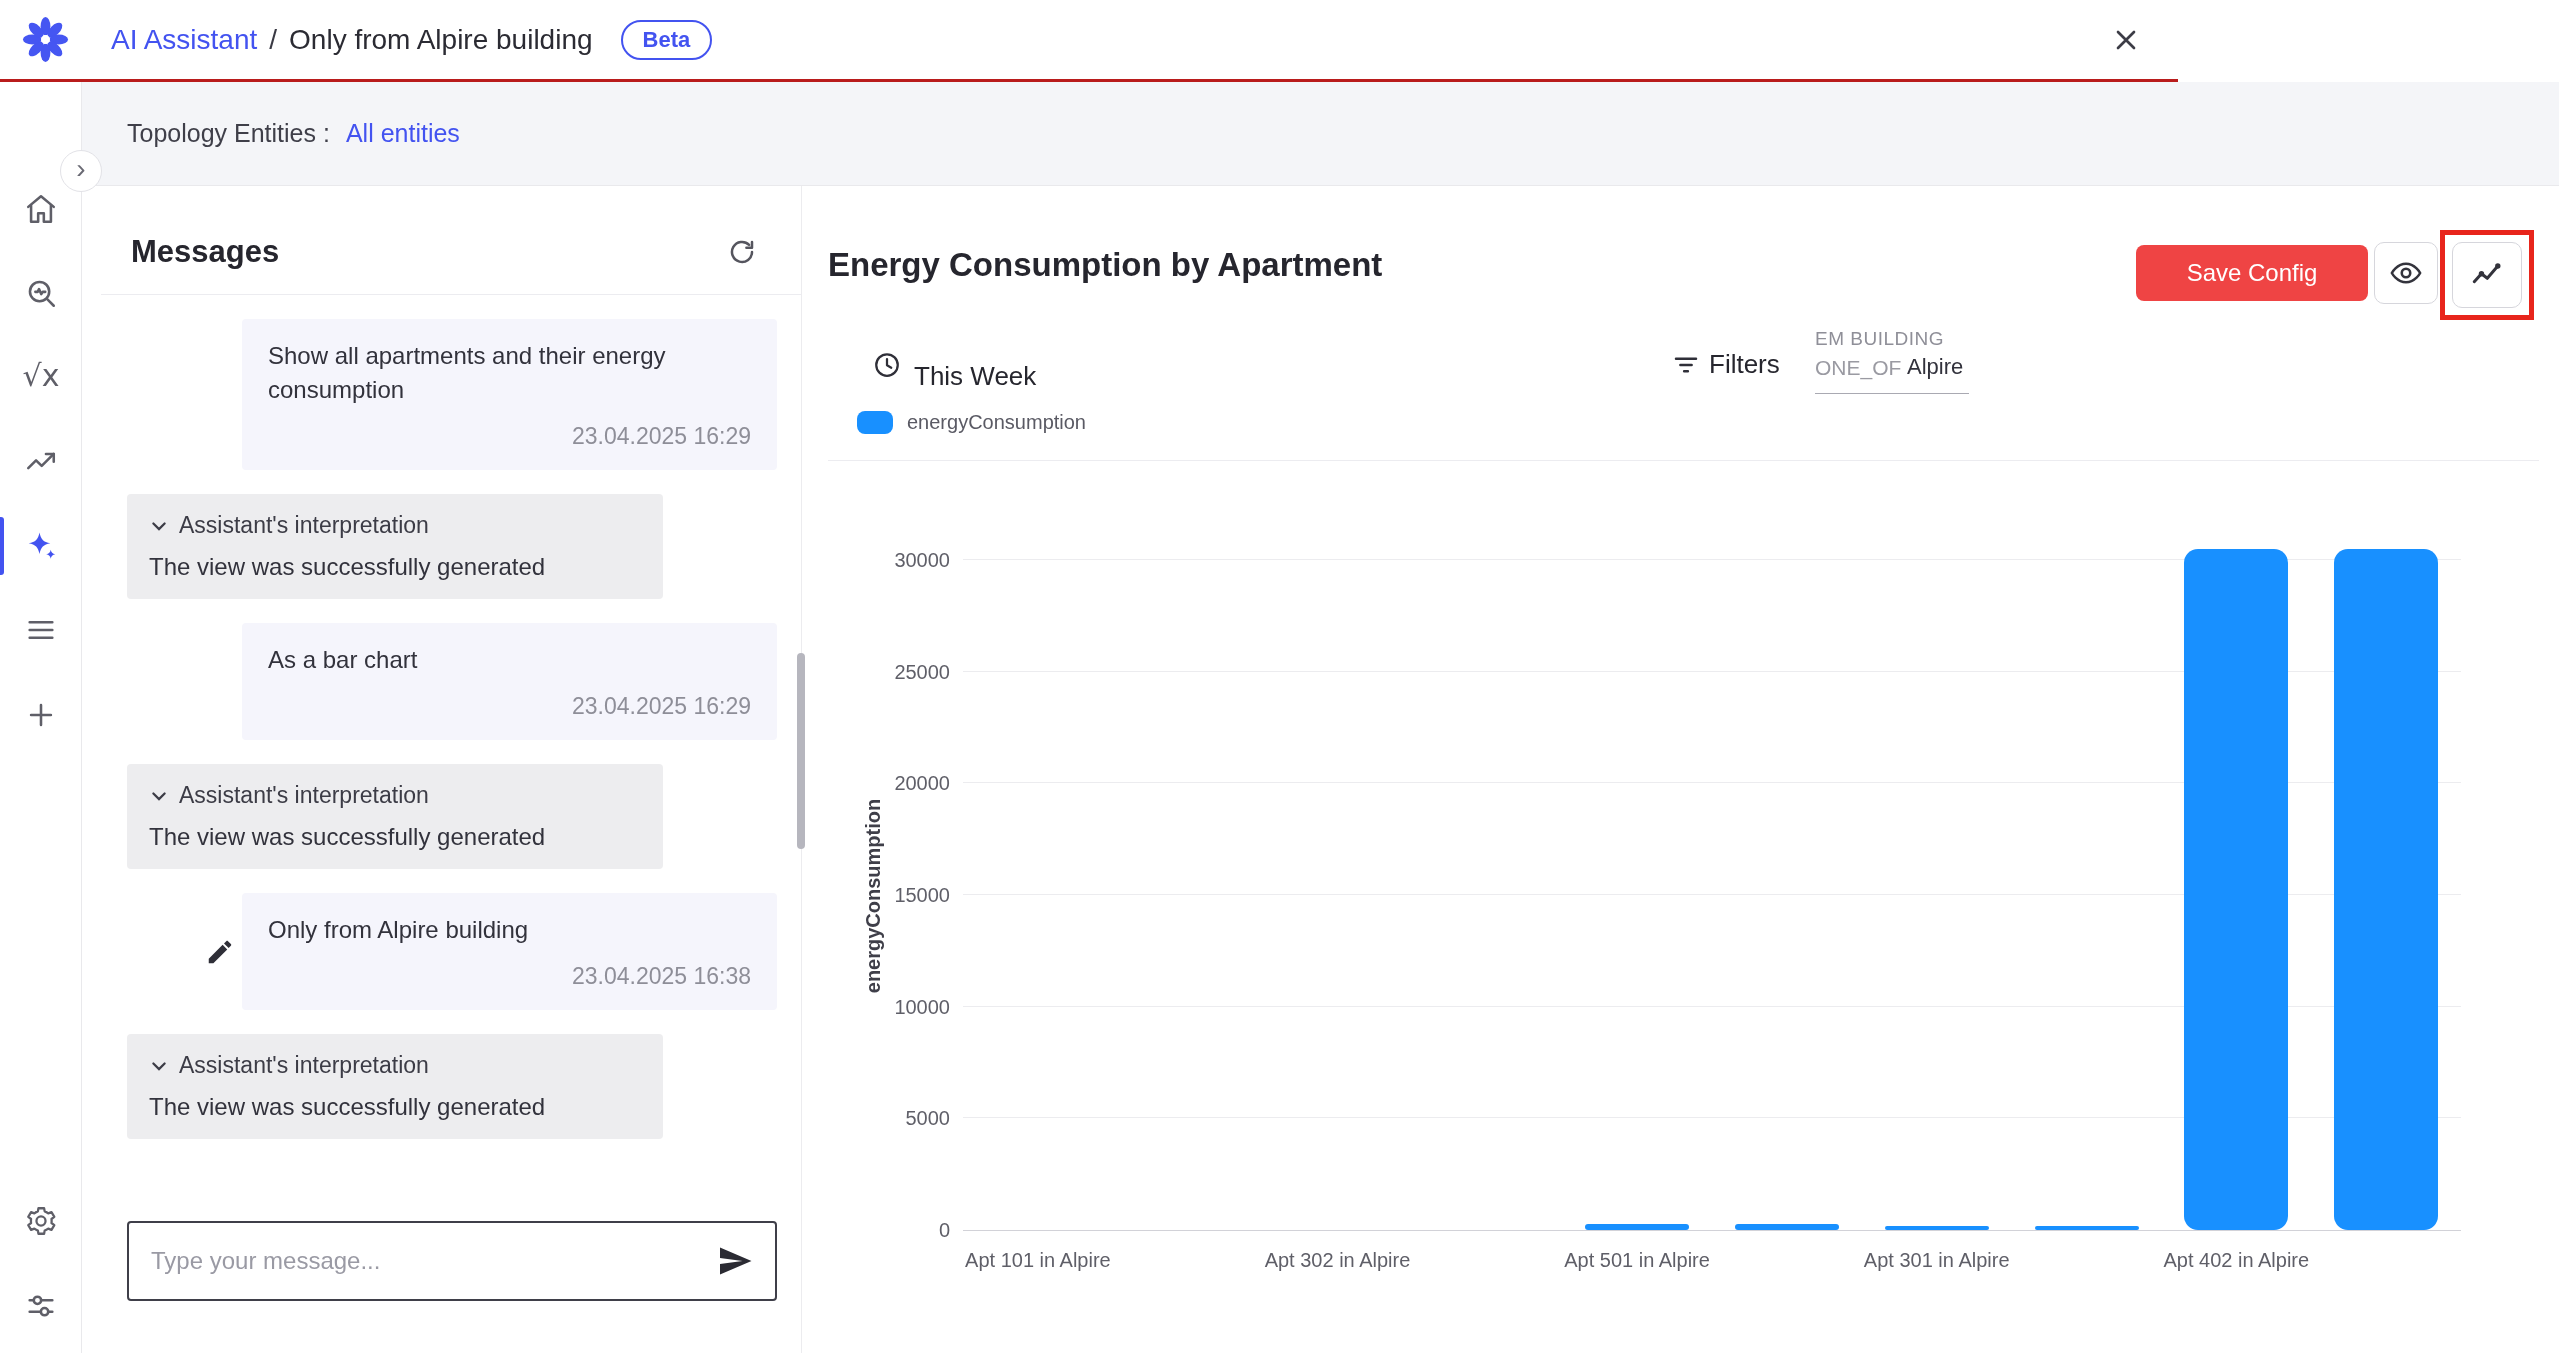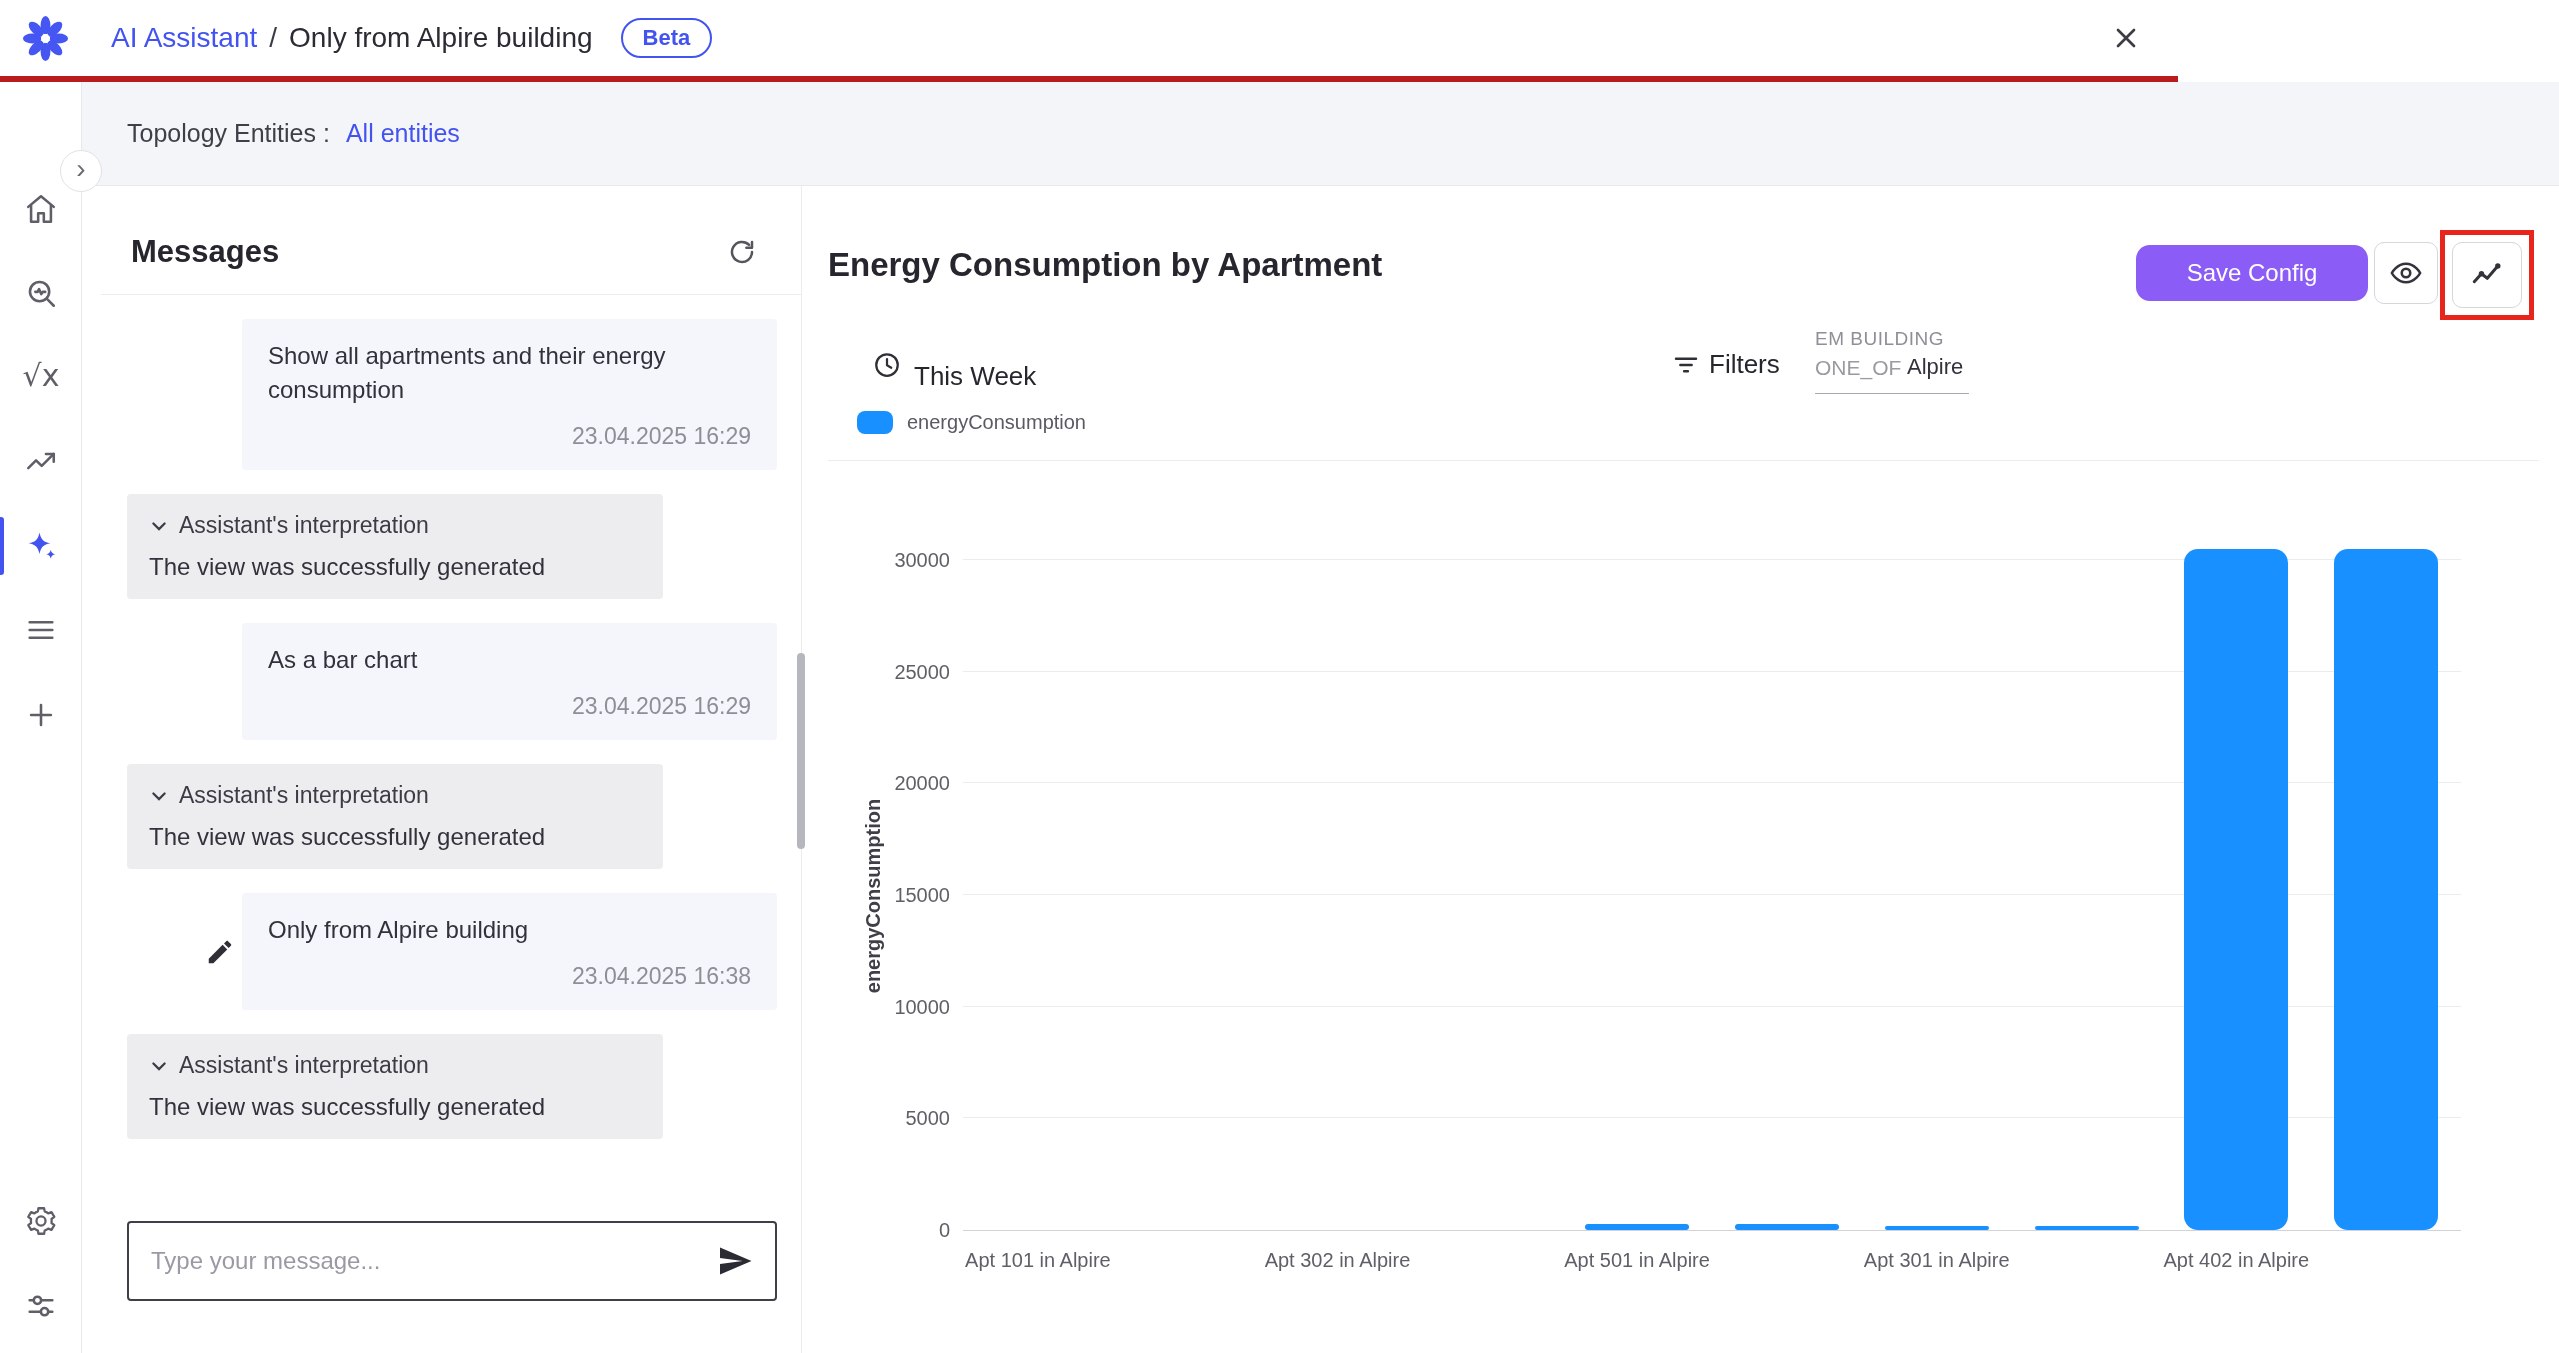--- a/index.html
+++ b/index.html
@@ -2,21 +2,21 @@
 <html><head>
 <meta charset="utf-8">
 <style>
   *{margin:0;padding:0;box-sizing:border-box}
   html,body{width:2559px;height:1353px}
   body{font-family:"Liberation Sans",sans-serif;background:#fff;color:#26262e;position:relative;overflow:hidden}
   svg{display:block}
 
   
   .header{position:absolute;left:0;top:0;width:2178px;height:82px;background:#fff;
-          border-bottom:6px solid #b91c1c;display:flex;align-items:center;z-index:20}
+          border-bottom:3px solid #b91c1c;display:flex;align-items:center;z-index:20}
   .logo{margin-left:22px;width:47px;height:47px}
   .crumbs{margin-left:42px;display:flex;align-items:center;font-size:28px;font-weight:500}
   .crumb-link{color:#4353f0;cursor:pointer}
   .crumb-sep{margin:0 12px;color:#3a3a44}
   .crumb-title{color:#2b2b33}
   .beta{margin-left:28px;border:2px solid #4353f0;color:#4353f0;border-radius:999px;
         padding:5px 20px;font-size:22px;font-weight:700}
   .close-btn{margin-left:auto;margin-right:30px;background:none;border:none;cursor:pointer;color:#3c3c46;padding:6px}
 
   
@@ -60,22 +60,22 @@
   .mp-input{position:absolute;left:26px;top:1012px;width:650px;height:80px;border:2px solid #3f3f49;
             border-radius:4px;background:#fff;display:flex;align-items:center;padding:0 18px 0 22px}
   .mp-input input{flex:1;border:none;outline:none;font-size:24px;color:#32323c;
             font-family:"Liberation Sans",sans-serif;background:transparent}
   .mp-input input::placeholder{color:#9a9aa4}
   .send-btn{background:none;border:none;cursor:pointer;color:#2b2b33;padding:4px}
 
   
   .cpanel{position:absolute;left:828px;top:209px;width:1731px;height:1144px;background:#fff}
   .cp-title{position:absolute;left:0;top:37px;font-size:33px;font-weight:700;color:#26262e}
-  .save-btn{position:absolute;left:1308px;top:36px;width:232px;height:56px;background:#8b5cf6;
-            color:#fff;font-size:24px;border:none;border-radius:14px;cursor:pointer;
+  .save-btn{position:absolute;left:1308px;top:36px;width:232px;height:56px;background:#ef4444;
+            color:#fff;font-size:24px;border:none;border-radius:8px;cursor:pointer;
             font-family:"Liberation Sans",sans-serif}
   .sq-btn{position:absolute;background:#fff;border:1px solid #d6d6dc;border-radius:10px;
           display:flex;align-items:center;justify-content:center;cursor:pointer;color:#33333c}
   .eye-btn{left:1546px;top:33px;width:64px;height:62px}
   .chartview-btn{left:1624px;top:33px;width:70px;height:66px}
   .red-box{position:absolute;left:1612px;top:21px;width:94px;height:90px;border:5px solid #e8251c;z-index:5}
   .tw-icon{position:absolute;left:44px;top:141px;color:#2f2f38}
   .tw-label{position:absolute;left:86px;top:152px;font-size:26px;font-weight:400;color:#26262e;cursor:pointer}
   .flt-icon{position:absolute;left:843px;top:141px;color:#2f2f38}
   .flt-label{position:absolute;left:881px;top:140px;font-size:26px;font-weight:400;color:#26262e;cursor:pointer}

